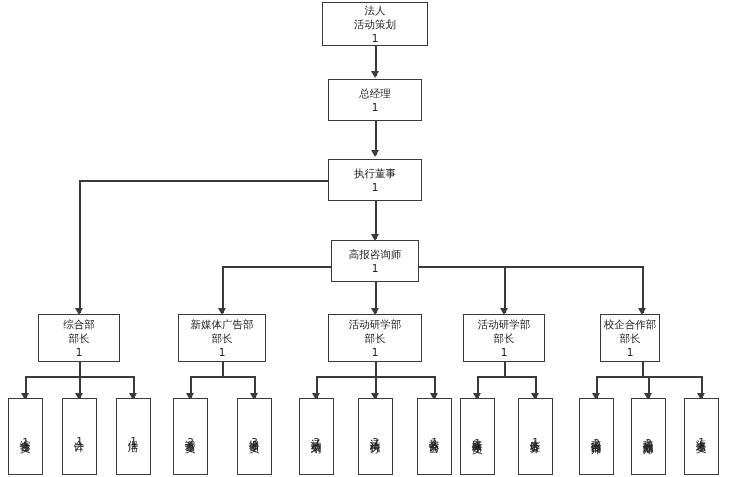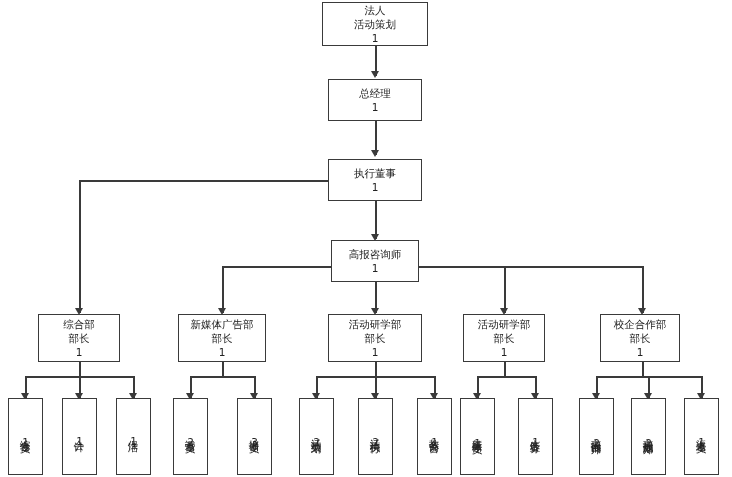--- a/index.html
+++ b/index.html
@@ -168,21 +168,21 @@
     <span class="ln">部长</span>
     <span class="cnt">1</span>
   </div>
 
   <div class="node" style="left:463px;top:314px;width:82px;height:48px;">
     <span class="ln">活动研学部</span>
     <span class="ln">部长</span>
     <span class="cnt">1</span>
   </div>
 
-  <div class="node" style="left:600px;top:314px;width:80px;height:48px;">
+  <div class="node" style="left:600px;top:314px;width:60px;height:48px;">
     <span class="ln">校企合作部</span>
     <span class="ln">部长</span>
     <span class="cnt">1</span>
   </div>
 
   <div class="node leaf" style="left:8px;top:398px;width:35px;height:77px;">
     <span class="ln">综合专员</span>
     <span class="cnt">1</span>
   </div>
   <div class="node leaf" style="left:62px;top:398px;width:35px;height:77px;">

